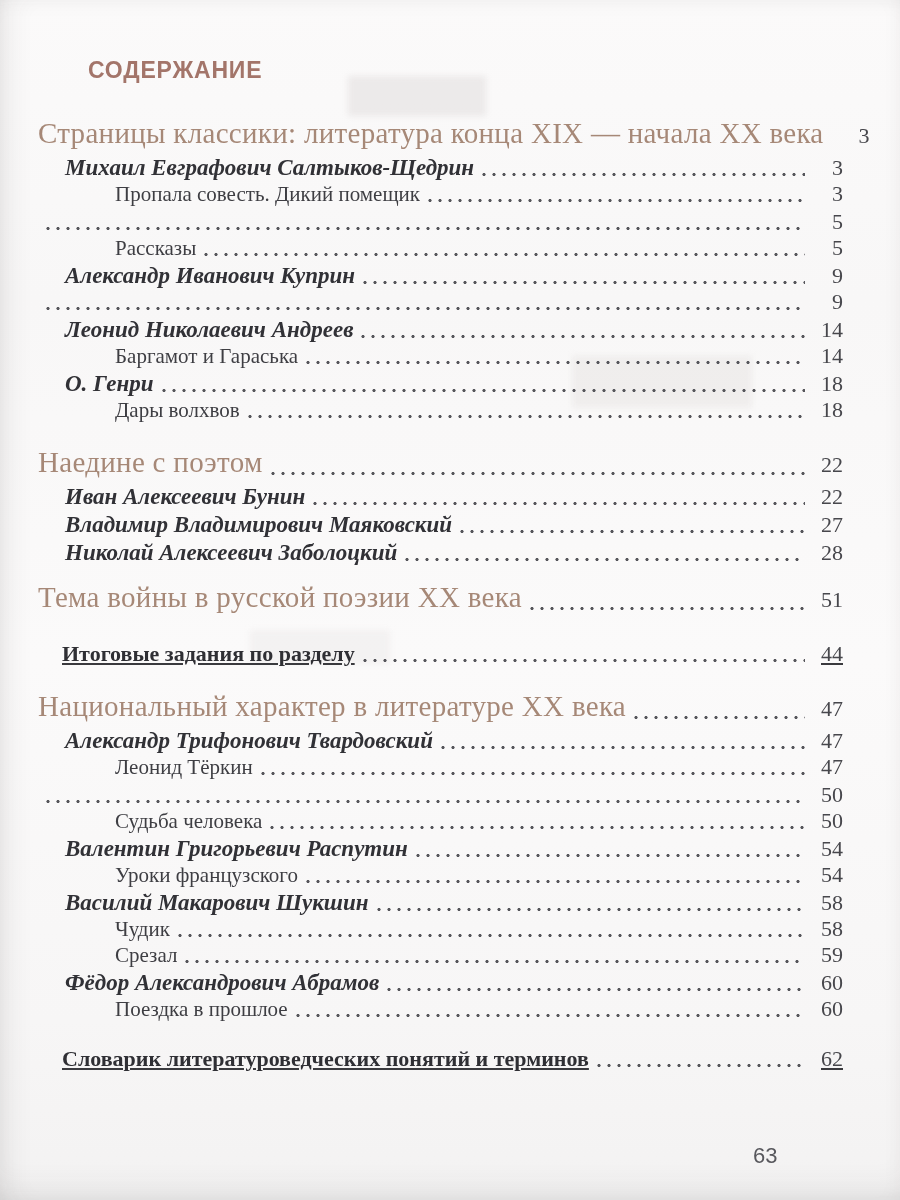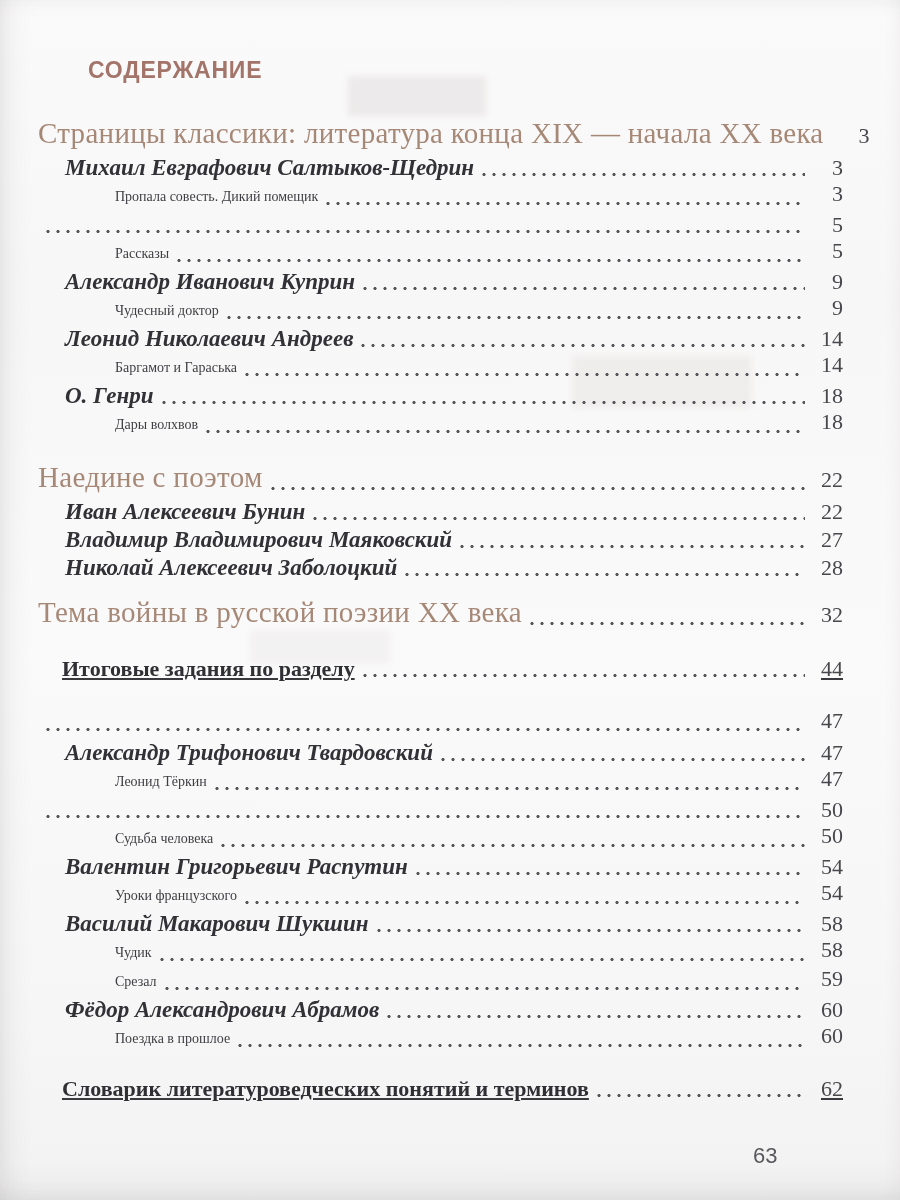--- a/index.html
+++ b/index.html
@@ -70,21 +70,21 @@
   .r-author { margin-top: 2px; }
   .r-author .lbl {
     padding-left: 27px;
     font-weight: 700;
     font-style: italic;
     font-size: 23px;
     color: #313136;
   }
   .r-work .lbl {
     padding-left: 77px;
-    font-size: 14px;
+    font-size: 21px;
     color: #3e3e43;
   }
   .r-bold { margin-top: 24px; text-decoration: underline; }
   .r-bold .lbl {
     padding-left: 24px;
     font-weight: 700;
     font-size: 22px;
     color: #2f2f34;
   }
   .folio {
@@ -142,21 +142,20 @@
       <span class="dots"></span>
       <span class="pg">5</span>
     </div>
 
     <div class="row r-author">
       <span class="lbl">Александр Иванович Куприн</span>
       <span class="dots"></span>
       <span class="pg">9</span>
     </div>
     <div class="row r-work">
-      <span class="lbl">Чудесный доктор</span>
       <span class="dots"></span>
       <span class="pg">9</span>
     </div>
 
     <div class="row r-author">
       <span class="lbl">Леонид Николаевич Андреев</span>
       <span class="dots"></span>
       <span class="pg">14</span>
     </div>
     <div class="row r-work">
@@ -194,30 +193,31 @@
     </div>
     <div class="row r-author">
       <span class="lbl">Николай Алексеевич Заболоцкий</span>
       <span class="dots"></span>
       <span class="pg">28</span>
     </div>
 
     <div class="row r-section mt14">
       <span class="lbl">Тема войны в русской поэзии XX века</span>
       <span class="dots"></span>
-      <span class="pg">32</span>
+      <span class="pg">51</span>
     </div>
 
     <div class="row r-bold">
       <span class="lbl">Итоговые задания по разделу</span>
       <span class="dots"></span>
       <span class="pg">44</span>
     </div>
 
     <div class="row r-section">
+      <span class="lbl">Национальный характер в литературе XX века</span>
       <span class="dots"></span>
       <span class="pg">47</span>
     </div>
 
     <div class="row r-author">
       <span class="lbl">Александр Трифонович Твардовский</span>
       <span class="dots"></span>
       <span class="pg">47</span>
     </div>
     <div class="row r-work">

